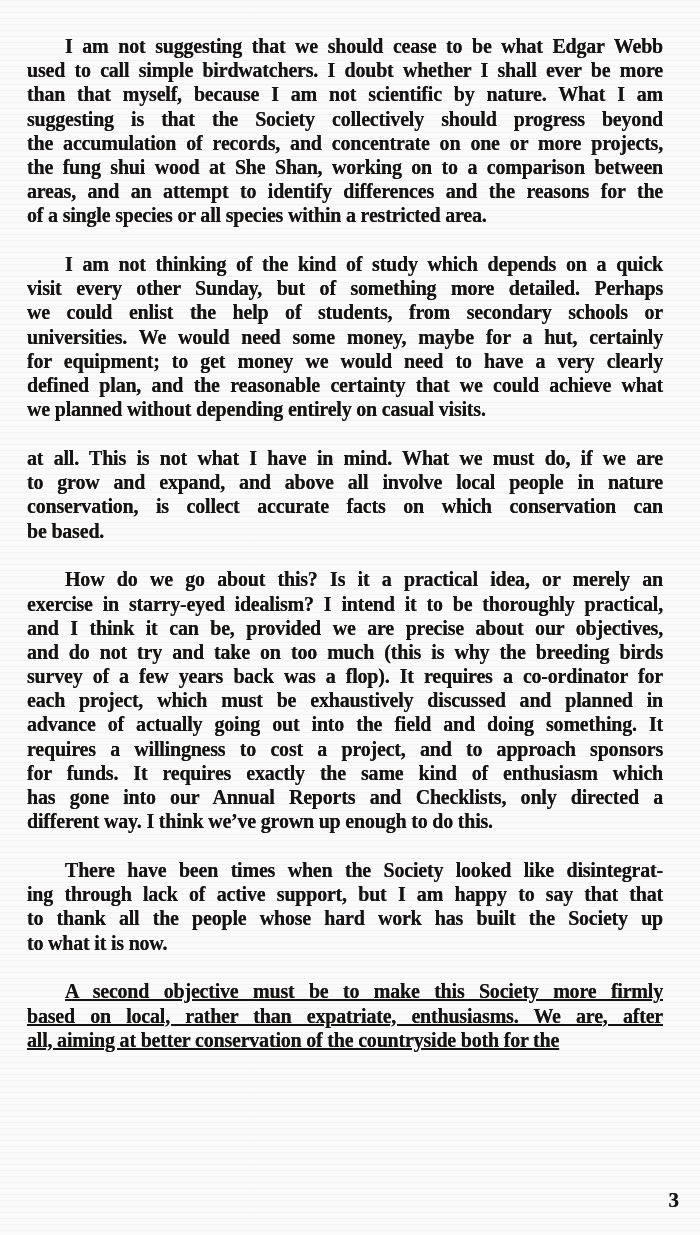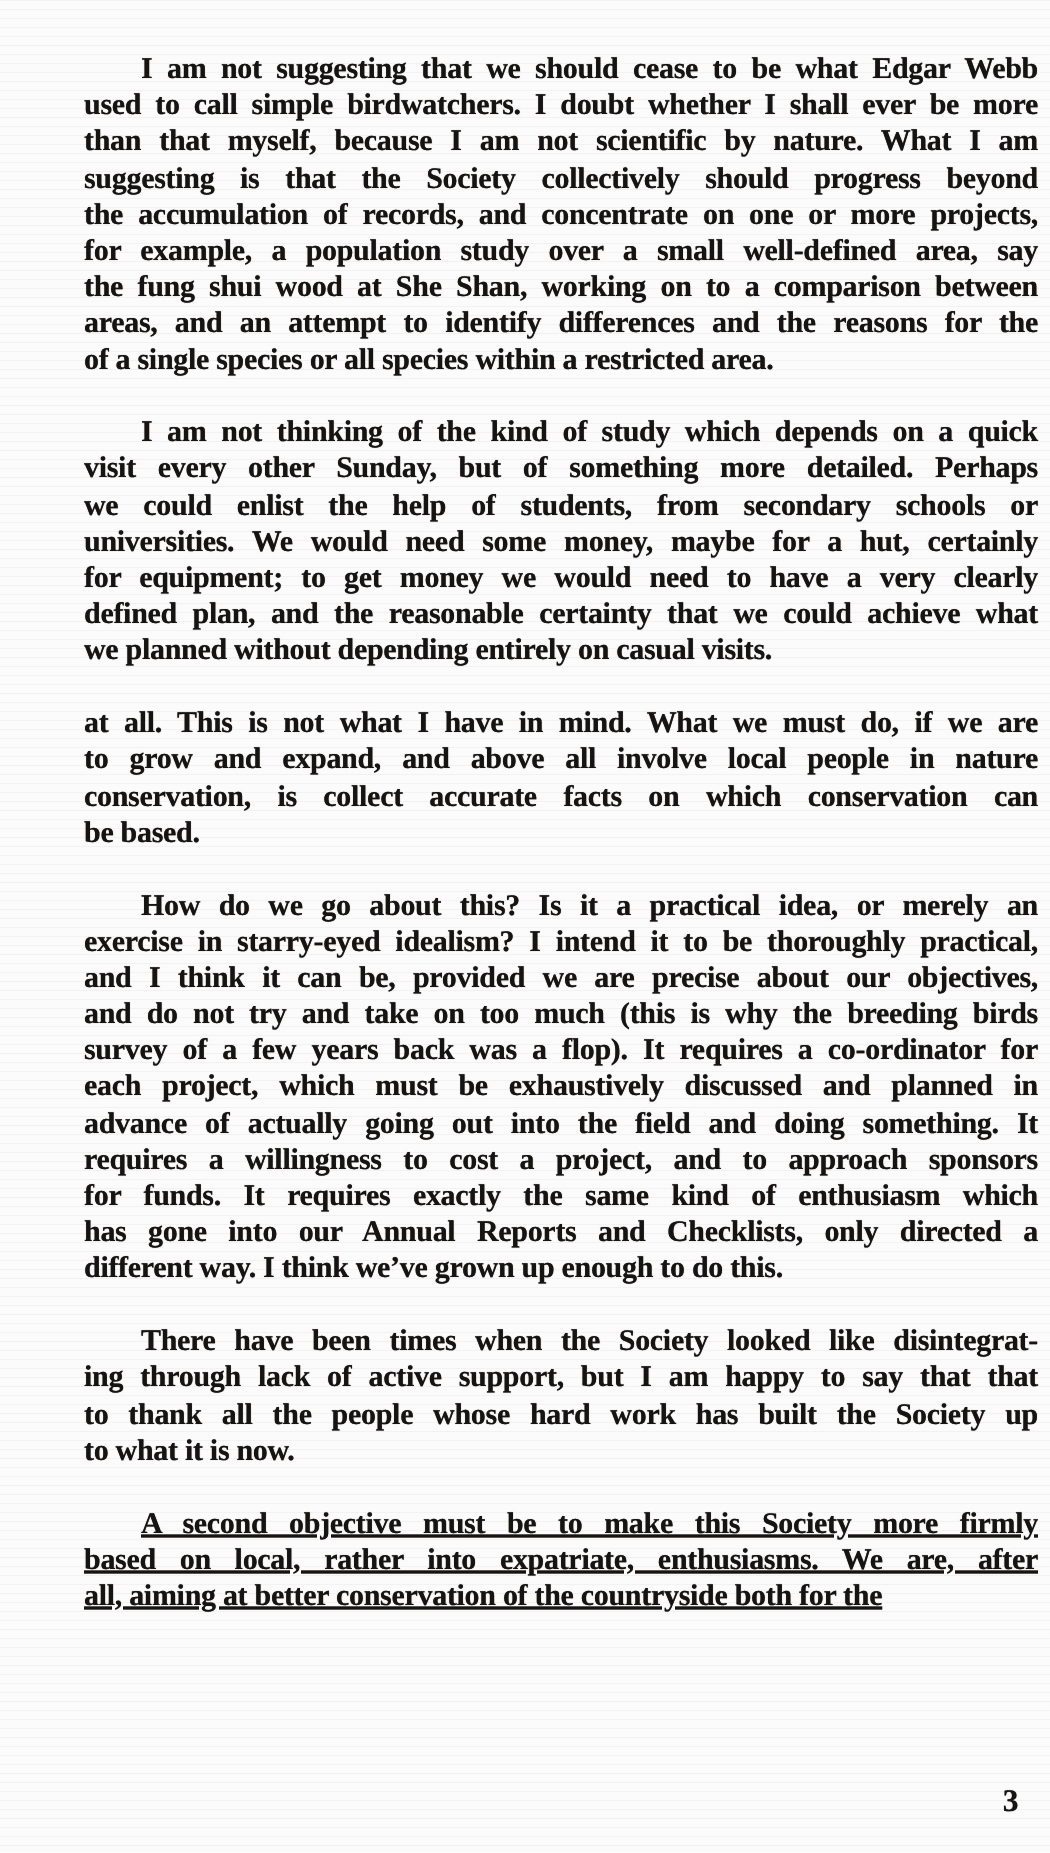--- a/index.html
+++ b/index.html
@@ -20,21 +20,21 @@
         rgba(201,190,190,0.16) 0px,
         rgba(201,190,190,0.16) 1px,
         rgba(255,255,255,0) 1px,
         rgba(255,255,255,0) 6px
       );
     font-family: "Liberation Serif", "DejaVu Serif", serif;
     color: #151413;
   }
   .text-block {
     position: absolute;
-    left: 56px;
+    left: 27px;
     top: 34px;
     width: 636px;
     font-size: 20px;
     font-weight: 700;
     letter-spacing: -0.2px;
     text-shadow: 0 0 0.5px rgba(21,20,19,0.8); 
   }
   .paragraph {
     margin: 0 0 24.6px 0;
     padding: 0;
@@ -67,21 +67,20 @@
 <body>
 
 <div class="page">
   <div class="text-block" id="text-block">
       <div class="paragraph">
         <div class="line first">I am not suggesting that we should cease to be what Edgar Webb</div>
         <div class="line">used to call simple birdwatchers. I doubt whether I shall ever be more</div>
         <div class="line">than that myself, because I am not scientific by nature. What I am</div>
         <div class="line">suggesting is that the Society collectively should progress beyond</div>
         <div class="line">the accumulation of records, and concentrate on one or more projects,</div>
-        <div class="line">for example, a population study over a small well-defined area, say</div>
         <div class="line">the fung shui wood at She Shan, working on to a comparison between</div>
         <div class="line">areas, and an attempt to identify differences and the reasons for the</div>
         <div class="line last">of a single species or all species within a restricted area.</div>
       </div>
       <div class="paragraph">
         <div class="line first">I am not thinking of the kind of study which depends on a quick</div>
         <div class="line">visit every other Sunday, but of something more detailed. Perhaps</div>
         <div class="line">we could enlist the help of students, from secondary schools or</div>
         <div class="line">universities. We would need some money, maybe for a hut, certainly</div>
         <div class="line">for equipment; to get money we would need to have a very clearly</div>
@@ -108,18 +107,18 @@
         <div class="line last">different way. I think we’ve grown up enough to do this.</div>
       </div>
       <div class="paragraph">
         <div class="line first">There have been times when the Society looked like disintegrat-</div>
         <div class="line">ing through lack of active support, but I am happy to say that that</div>
         <div class="line">to thank all the people whose hard work has built the Society up</div>
         <div class="line last">to what it is now.</div>
       </div>
       <div class="paragraph">
         <div class="line first">A second objective must be to make this Society more firmly</div>
-        <div class="line">based on local, rather into expatriate, enthusiasms. We are, after</div>
+        <div class="line">based on local, rather than expatriate, enthusiasms. We are, after</div>
         <div class="line last">all, aiming at better conservation of the countryside both for the</div>
       </div>
     </div>
   <div class="page-number">3</div>
 </div>
 
 </body></html>

